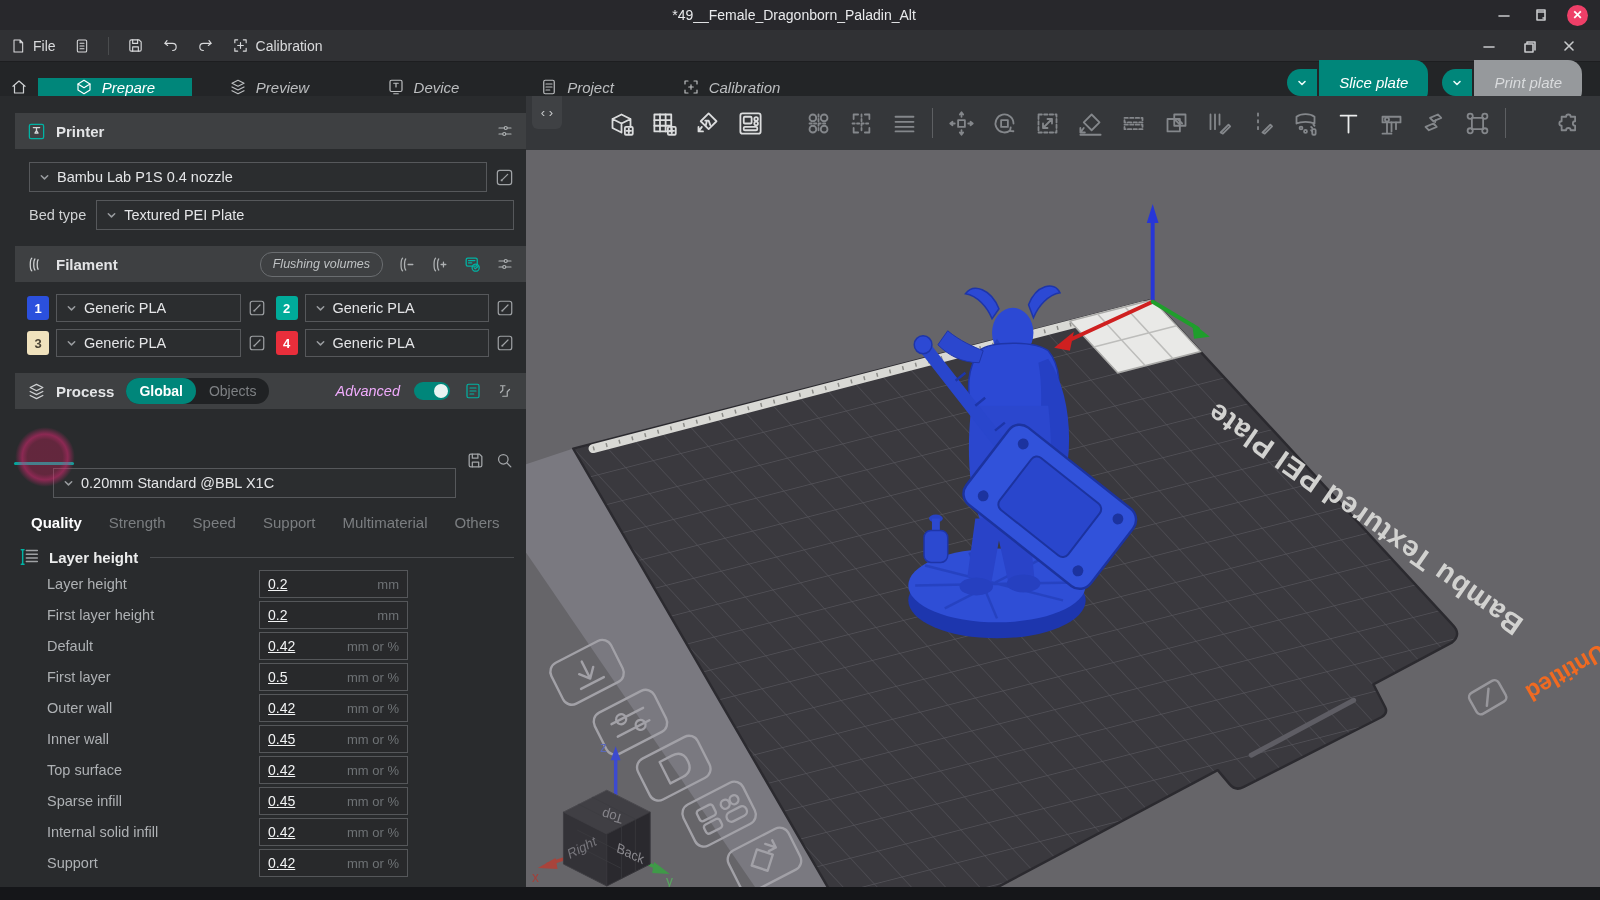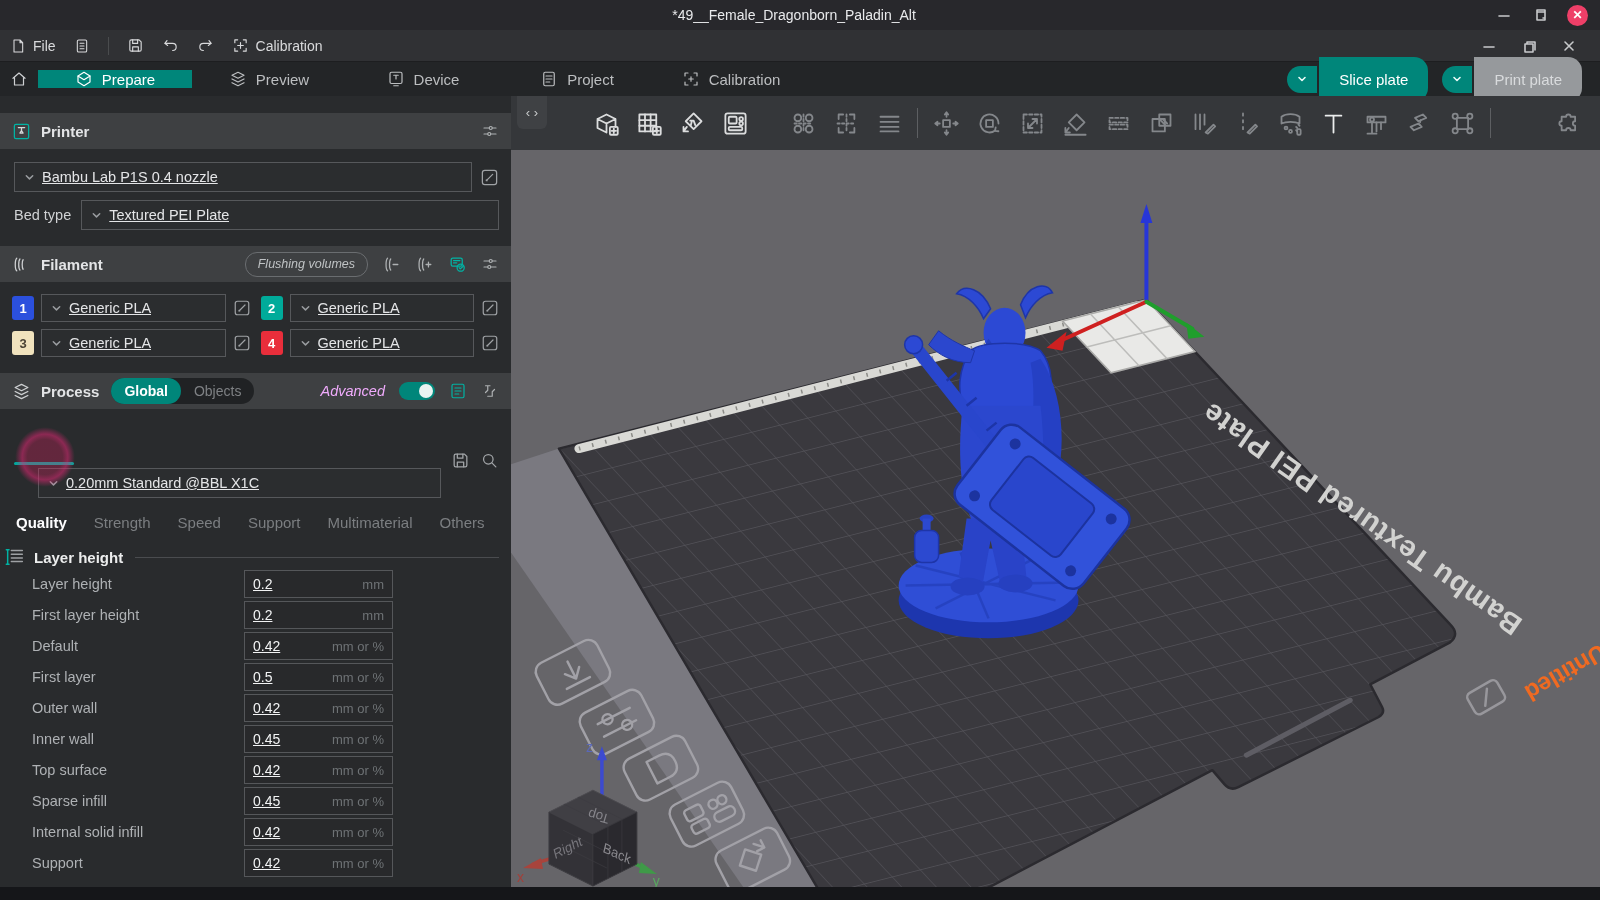--- a/index.html
+++ b/index.html
@@ -18,45 +18,45 @@
               display:flex;align-items:center;justify-content:center;}
 
   
   .menubar{height:31px;background:#303134;border-bottom:1px solid #1d1e20;display:flex;align-items:center;
            padding:0 10px;gap:18px;color:#d9dadc;font-size:14px;flex:0 0 auto;}
   .menu-item{display:flex;align-items:center;gap:7px;}
   .vsep{width:1px;height:18px;background:#4a4c4e;}
   .menubar .winctl{gap:22px;}
 
   
-  .tabbar{height:34px;background:#232527;display:flex;align-items:center;flex:0 0 auto;}
+  .tabbar{height:34px;background:#232527;display:flex;align-items:flex-end;flex:0 0 auto;font-style:italic;}
   .home-btn{width:38px;display:flex;align-items:center;justify-content:center;color:#cfd1d3;}
   .mtab{width:154px;display:flex;align-items:center;justify-content:center;gap:9px;color:#bcbec0;font-size:15px;}
   .mtab.active{background:#00867a;color:#fff;}
   .tab-actions{margin-left:auto;display:flex;align-items:center;gap:14px;padding-right:18px;}
   .split-btn{display:flex;align-items:center;height:27px;}
   .split-chev{width:30px;height:27px;background:#00867a;border-radius:14px 0 0 14px;display:flex;align-items:center;
               justify-content:center;color:#eafaf8;margin-right:2px;}
   .split-main{height:27px;padding:9px 20px;border-radius:0 14px 14px 0;background:#00867a;color:#fff;font-size:15px;
               display:flex;align-items:center;}
   .split-main.disabled{background:#96999c;color:#d9dbdd;}
 
   
   .main{flex:1;display:flex;position:relative;min-height:0;}
   .bottom-strip{position:absolute;left:0;right:0;bottom:0;height:13px;background:#151619;z-index:6;}
 
   
   .sidebar{width:511px;background:#292b2d;position:relative;z-index:3;height:792px;
-           border-bottom:2px dashed #00a99d;overflow:hidden;}
+           border-bottom:2px dashed #00a99d;overflow:hidden;padding-left:15px;}
   .sec-head{height:36px;background:#3e4042;display:flex;align-items:center;gap:10px;padding:0 12px;margin-top:16px;}
   .sec-head:first-child{margin-top:17px;}
   .sec-title{font-size:15px;font-weight:600;color:#e3e4e6;}
   .sec-right{margin-left:auto;display:flex;align-items:center;gap:14px;color:#aeb1b3;font-style:italic;}
   .combo{display:flex;align-items:center;gap:7px;border:1px solid #56585b;height:28px;padding:0 9px;
-         color:#e4e5e7;font-size:14.5px;background:#2b2d2f;text-decoration:underline;}
+         color:#e4e5e7;font-size:14.5px;background:#2b2d2f;}
   .combo .chev{color:#9a9da0;flex:0 0 auto;}
   .combo .ctext{white-space:nowrap;overflow:hidden;}
   .edit-icon{color:#9fa2a5;}
   .row{display:flex;align-items:center;}
   .printer-combo-row{margin:13px 12px 0 14px;gap:8px;}
   .printer-combo{flex:1;}
   .bed-row{margin:8px 12px 0 8px;gap:0;}
   .bed-label{font-size:14.5px;color:#d0d2d4;padding:0 10px 0 0;margin-left:6px;}
   .bed-combo{flex:1;}
 

